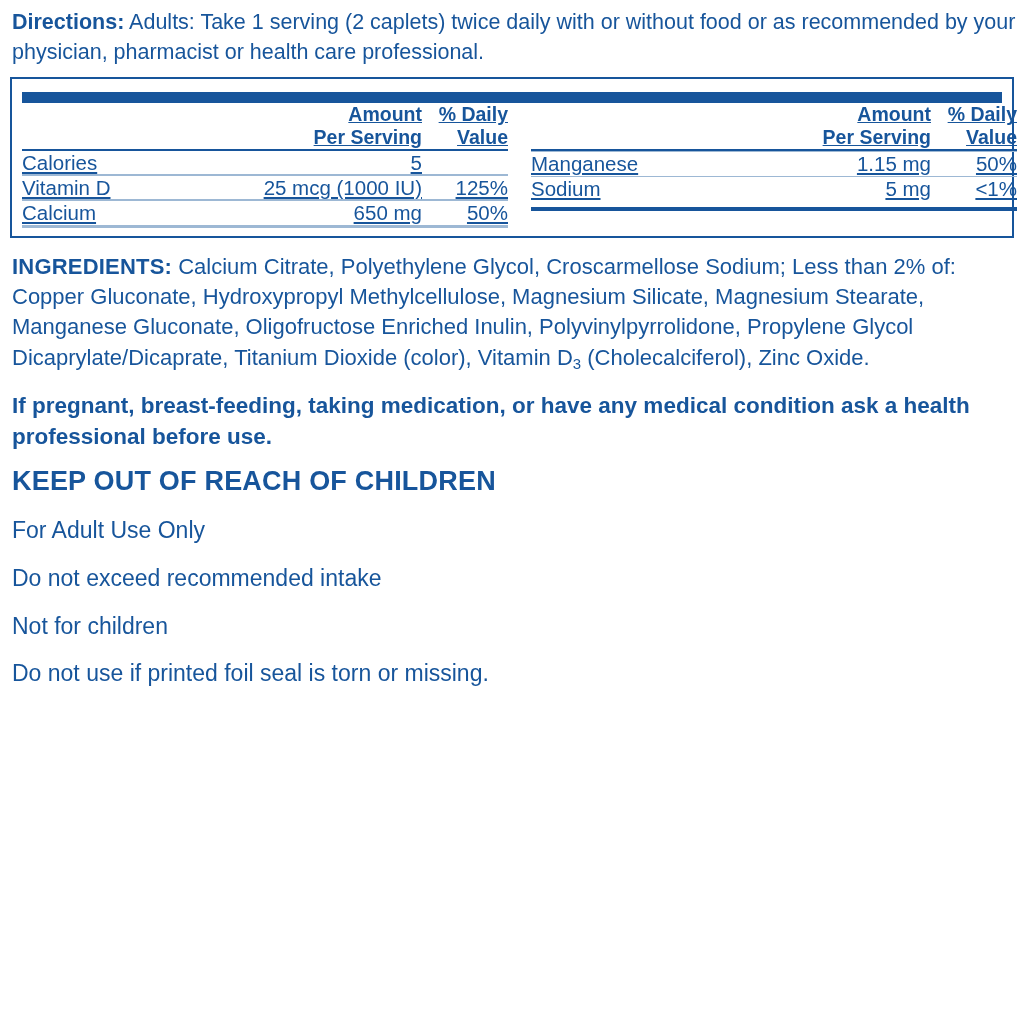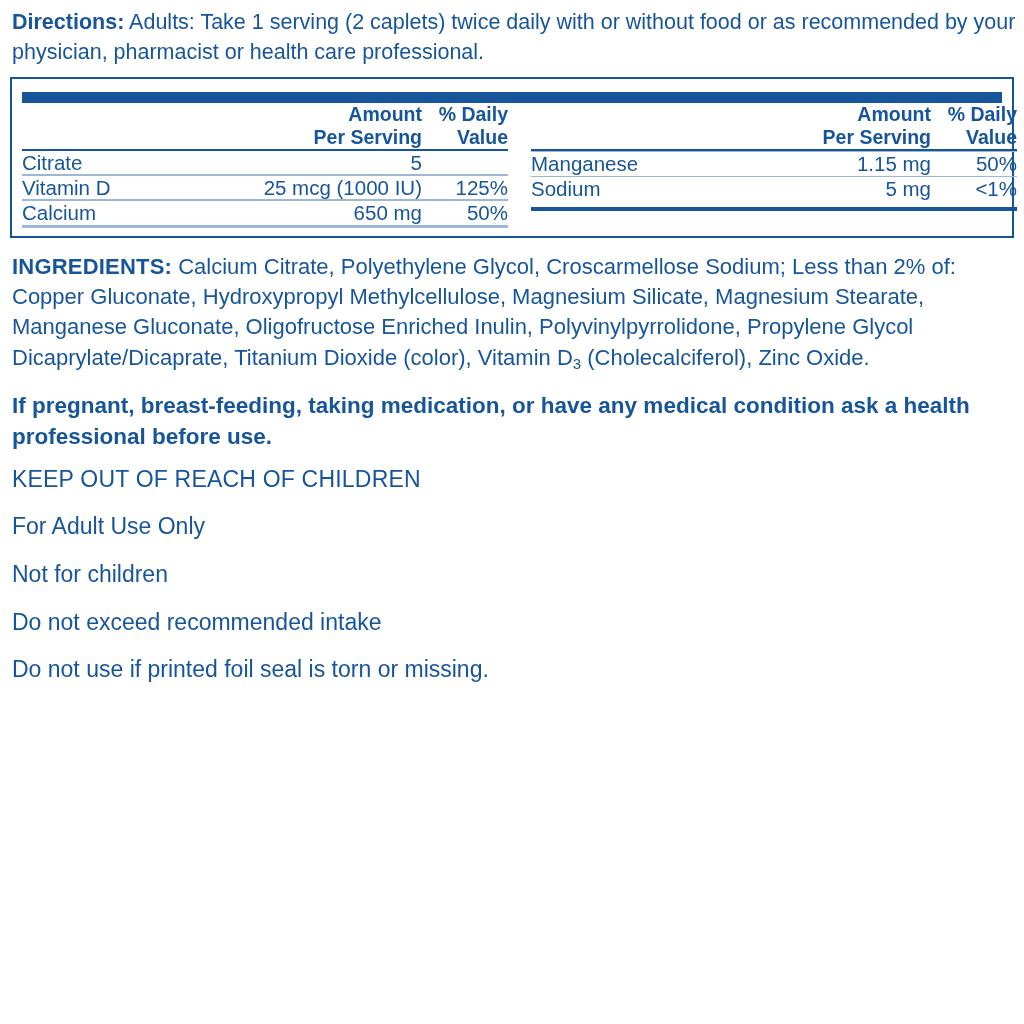--- a/index.html
+++ b/index.html
@@ -78,20 +78,21 @@
   .col-right { width: 486px; }
 
   table.nutri {
     width: 100%;
     border-collapse: collapse;
     font-size: 20px;
   }
   table.nutri td {
     padding: 0;
     vertical-align: bottom;
+    text-decoration: underline;
   }
   .hdr-row td {
     font-weight: bold;
     text-align: right;
     font-size: 19.5px;
     line-height: 1.18;
     padding-bottom: 3px;
     padding-top: 4px;
     white-space: nowrap;
   }
@@ -137,22 +138,22 @@
   }
 
   
   .warn-bold {
     font-size: 22.5px;
     font-weight: bold;
     line-height: 1.38;
     margin: 16px 4px 0 4px;
   }
   .warn-caps {
-    font-size: 23px;
-    font-weight: normal;
+    font-size: 27px;
+    font-weight: bold;
     margin: 14px 4px 0 4px;
     letter-spacing: 0.2px;
   }
   .warn-line {
     font-size: 23px;
     margin: 20px 4px 0 4px;
     line-height: 1.2;
   }
 </style>
 </head>
@@ -188,21 +189,21 @@
               <span class="hdr-two-line">Value</span>
             </td>
           </tr>
           <tr class="sep sep-strong">
                 <td colspan="3">
                   <div></div>
                 </td>
               </tr>
 
           <tr class="data-row">
-            <td class="nm">Citrate</td>
+            <td class="nm">Calories</td>
             <td class="amt">5</td>
             <td class="dv"></td>
           </tr>
           <tr class="sep">
                 <td colspan="3">
                   <div></div>
                 </td>
               </tr>
 
           <tr class="data-row">
@@ -288,17 +289,17 @@
     </div>
   </div>
 
   <p class="ingredients">
     <span class="lead">INGREDIENTS:</span><span> Calcium Citrate, Polyethylene Glycol, Croscarmellose Sodium; Less than 2% of: Copper Gluconate, Hydroxypropyl Methylcellulose, Magnesium Silicate, Magnesium Stearate, Manganese Gluconate, Oligofructose Enriched Inulin, Polyvinylpyrrolidone, Propylene Glycol Dicaprylate/Dicaprate, Titanium Dioxide (color), Vitamin D</span><sub>3</sub><span> (Cholecalciferol), Zinc Oxide.</span>
   </p>
 
   <p class="warn-bold">If pregnant, breast-feeding, taking medication, or have any medical condition ask a health professional before use.</p>
   <p class="warn-caps">KEEP OUT OF REACH OF CHILDREN</p>
   <p class="warn-line">For Adult Use Only</p>
+  <p class="warn-line">Do not exceed recommended intake</p>
   <p class="warn-line">Not for children</p>
-  <p class="warn-line">Do not exceed recommended intake</p>
   <p class="warn-line">Do not use if printed foil seal is torn or missing.</p>
 
 </div>
 
 </body></html>

